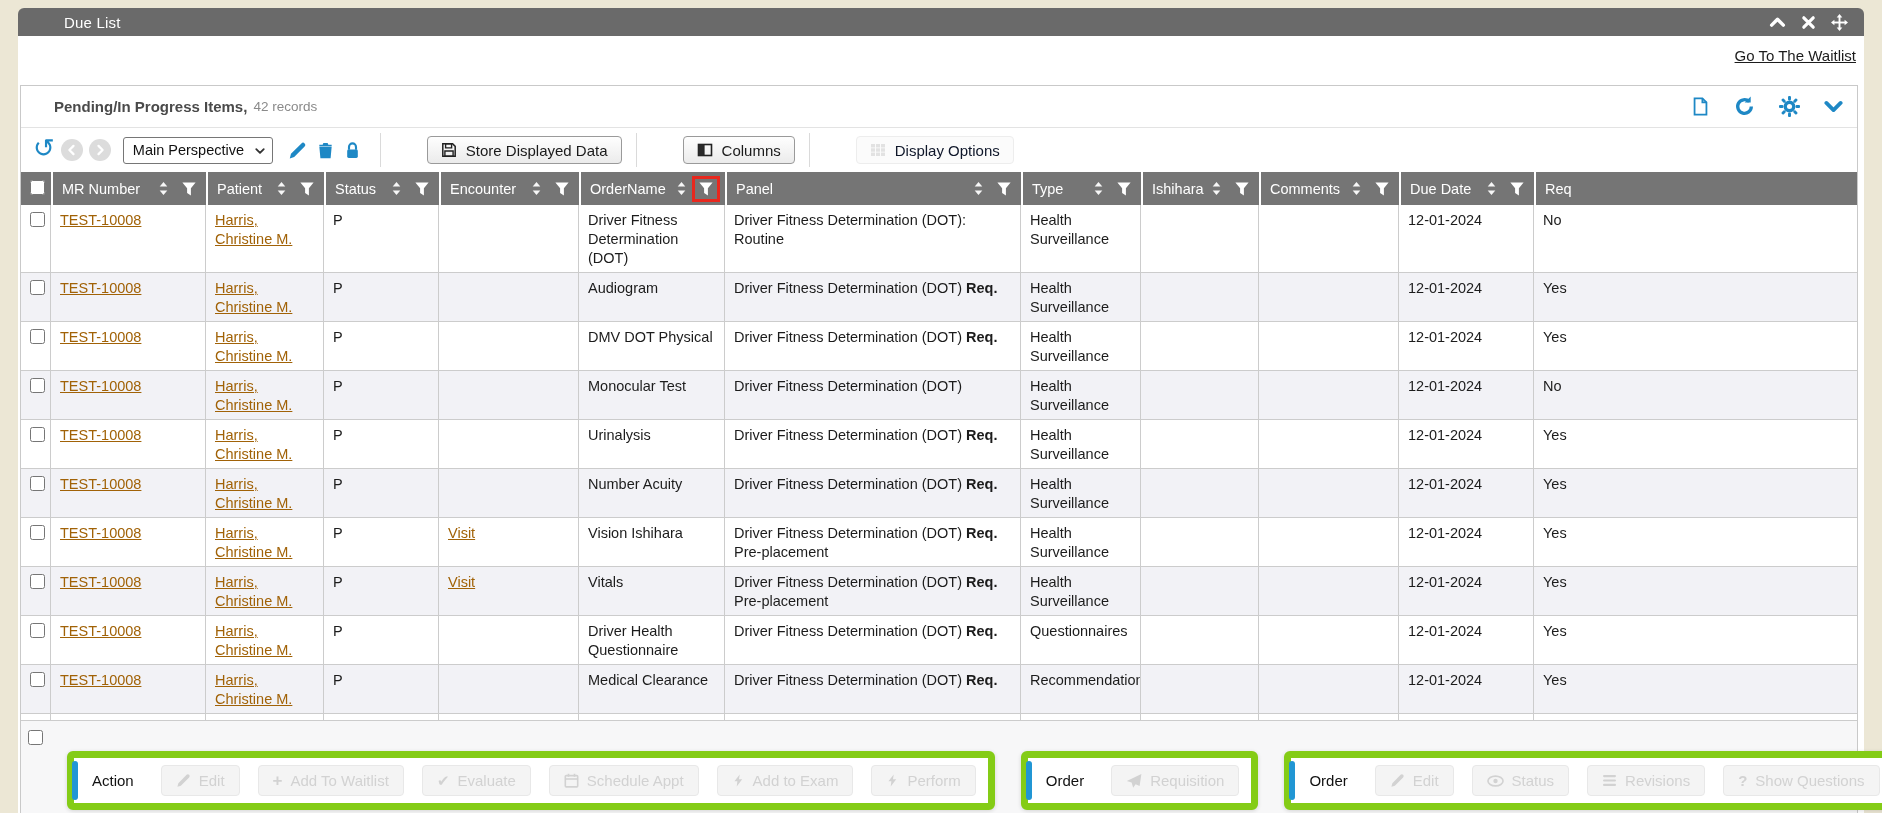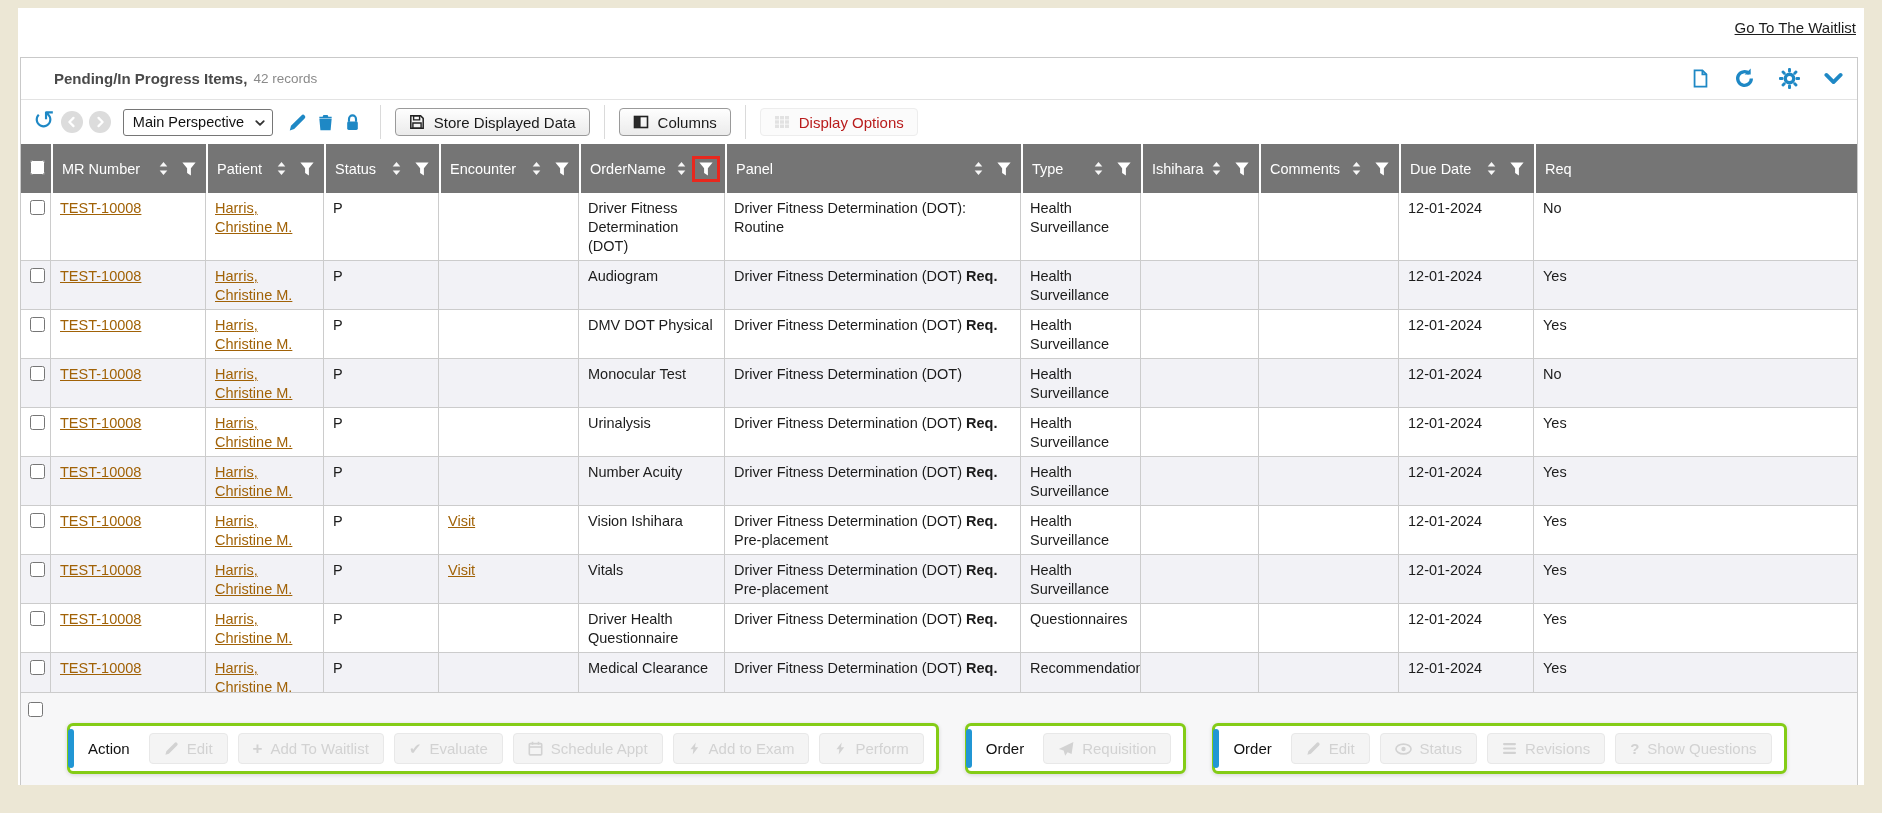--- a/index.html
+++ b/index.html
@@ -47,63 +47,85 @@
     appearance: none; -webkit-appearance: none; width: 150px; height: 27px;
     border: 1px solid #767676; border-radius: 3px; background: #fff; font-size: 14.5px;
     padding: 0 24px 0 9px; font-family: Liberation Sans, sans-serif; color:#111;
   }
   .selchev { position: absolute; right: 7px; top: 8px; pointer-events: none; color: #333; }
   .tico { color: var(--accent); display: inline-flex; margin: 0 5px; cursor: pointer; }
   .tsep { width: 1px; height: 34px; background: #dadada; margin: 0 14px; }
   .btn {
     display: inline-flex; align-items: center; gap: 9px; height: 28px; padding: 0 13px;
     border: 1px solid #9a9a9a; border-radius: 4px; background: linear-gradient(#fefefe, #ebebeb);
-    font-size: 15px; color: #1a1a1a; cursor: pointer;
+    font-size: 15px; color: #1a1a1a; cursor: pointer; margin-left: 32px;
   }
-  .btn.disabled { border-color: #ededed; background: #fbfbfb; color: #b91c1c; cursor: default; }
+  .btn.disabled { border-color: #ededed; background: #fbfbfb; color: #0f172a; cursor: default; }
 
   .table-clip { height: 548px; overflow: hidden; }
   table { border-collapse: separate; border-spacing: 0; table-layout: fixed; width: 1860px; font-size: 14.5px; }
-  th { background: var(--headerbg); color: #fff; font-weight: normal; height: 49px; padding: 0 6px 0 9px; }
+  th { background: var(--headerbg); color: #fff; font-weight: normal; height: 33px; padding: 0 6px 0 9px; }
   th + th { border-left: 2px solid #fff; }
   .hflex { display: flex; align-items: center; width: 100%; }
   .hlabel { flex: 1; text-align: left; font-size: 14.5px; white-space: nowrap; overflow: hidden; }
   .sico { display: inline-flex; margin-left: 6px; opacity: .95; cursor: pointer; }
   .fwrap { display: inline-flex; margin-left: 9px; padding: 3px 4px; cursor: pointer; }
   .fwrap.hl { border: 3px solid var(--red); margin: -4px -1px -4px 5px; }
   tr.datarow { height: 48px; }
   tr.datarow td { vertical-align: top; padding: 6px 8px 4px 9px; line-height: 19px;
     border-right: 1px solid #ccc; border-bottom: 1px solid #ccc; color: #1c1c1c; overflow: hidden; }
   tr.datarow:nth-child(even) td { background: #f2f2f6; }
   td.c-cb { text-align: center; padding-top: 7px !important; }
   td a { color: #a16207; text-decoration: underline; cursor: pointer; }
   .preq { font-weight: bold; }
   input[type="checkbox"] { width: 15px; height: 15px; cursor: pointer; }
 
   .footer { flex: 1; background: #f7f7f8; border-top: 1px solid #ccc; position: relative; }
   .footer-cb { position: absolute; left: 7px; top: 9px; }
   .groups { display: flex; gap: 26px; margin: 30px 0 0 46px; align-items: stretch; }
   .group {
-    position: relative; background: #fff; border: 3px solid #84cc16; border-radius: 6px;
+    position: relative; background: #fff; border: 7px solid #84cc16; border-radius: 6px;
     box-shadow: 0 1px 4px rgba(0,0,0,.14); display: flex; align-items: center;
-    padding: 7px 12px 7px 18px; gap: 10px;
+    padding: 7px 12px 7px 18px; gap: 18px;
   }
   .group::before { content: ""; position: absolute; left: -2px; top: 3px; bottom: 3px; width: 6px;
     background: #2196d4; border-radius: 4px; }
   .group-label { font-size: 15px; color: #111; margin-right: 9px; }
   .gbtn { display: inline-flex; align-items: center; gap: 8px; background: #f4f4f4;
     border: 1px solid #e8e8e8; color: #d2d2d2; border-radius: 4px; padding: 6px 14px;
     font-size: 15px; white-space: nowrap; cursor: default; }
   .gi { font-size: 15px; line-height: 15px; }
   svg { display: block; }
 </style>
 </head>
 <body style="--accent: #1e88c5; --red: #e8281e; --titlebar: #6a6a6a; --headerbg: #757575;">
 
 <div class="window">
+  <div class="titlebar">
+    <span class="title">Due List</span>
+    <span class="win-controls">
+      <span class="wbtn">
+        <svg viewBox="0 0 16 16" width="17" height="17">
+            <path d="M2.5 10.5L8 5l5.5 5.5" fill="none" stroke="currentColor" stroke-width="3.2" stroke-linecap="round" stroke-linejoin="round"></path>
+          </svg>
+      </span>
+      <span class="wbtn">
+        <svg viewBox="0 0 16 16" width="15" height="15">
+            <path d="M3 3l10 10M13 3L3 13" stroke="currentColor" stroke-width="3.4" stroke-linecap="round"></path>
+          </svg>
+      </span>
+      <span class="wbtn">
+        <svg viewBox="0 0 18 18" width="17" height="17" fill="currentColor">
+            <path d="M9 0l3 3.6H6zM9 18l3-3.6H6zM0 9l3.6-3v6zM18 9l-3.6-3v6z"></path>
+            <path d="M8 3h2v12H8z"></path>
+            <path d="M3 8h12v2H3z"></path>
+          </svg>
+      </span>
+    </span>
+  </div>
 
   <div class="winbody">
     <a class="waitlist">Go To The Waitlist</a>
 
     <div class="panel">
       <div class="panel-header">
         <span class="ptitle">Pending/In Progress Items,</span>
         <span class="precords">42 records</span>
         <span class="picons">
           <span class="pic">

